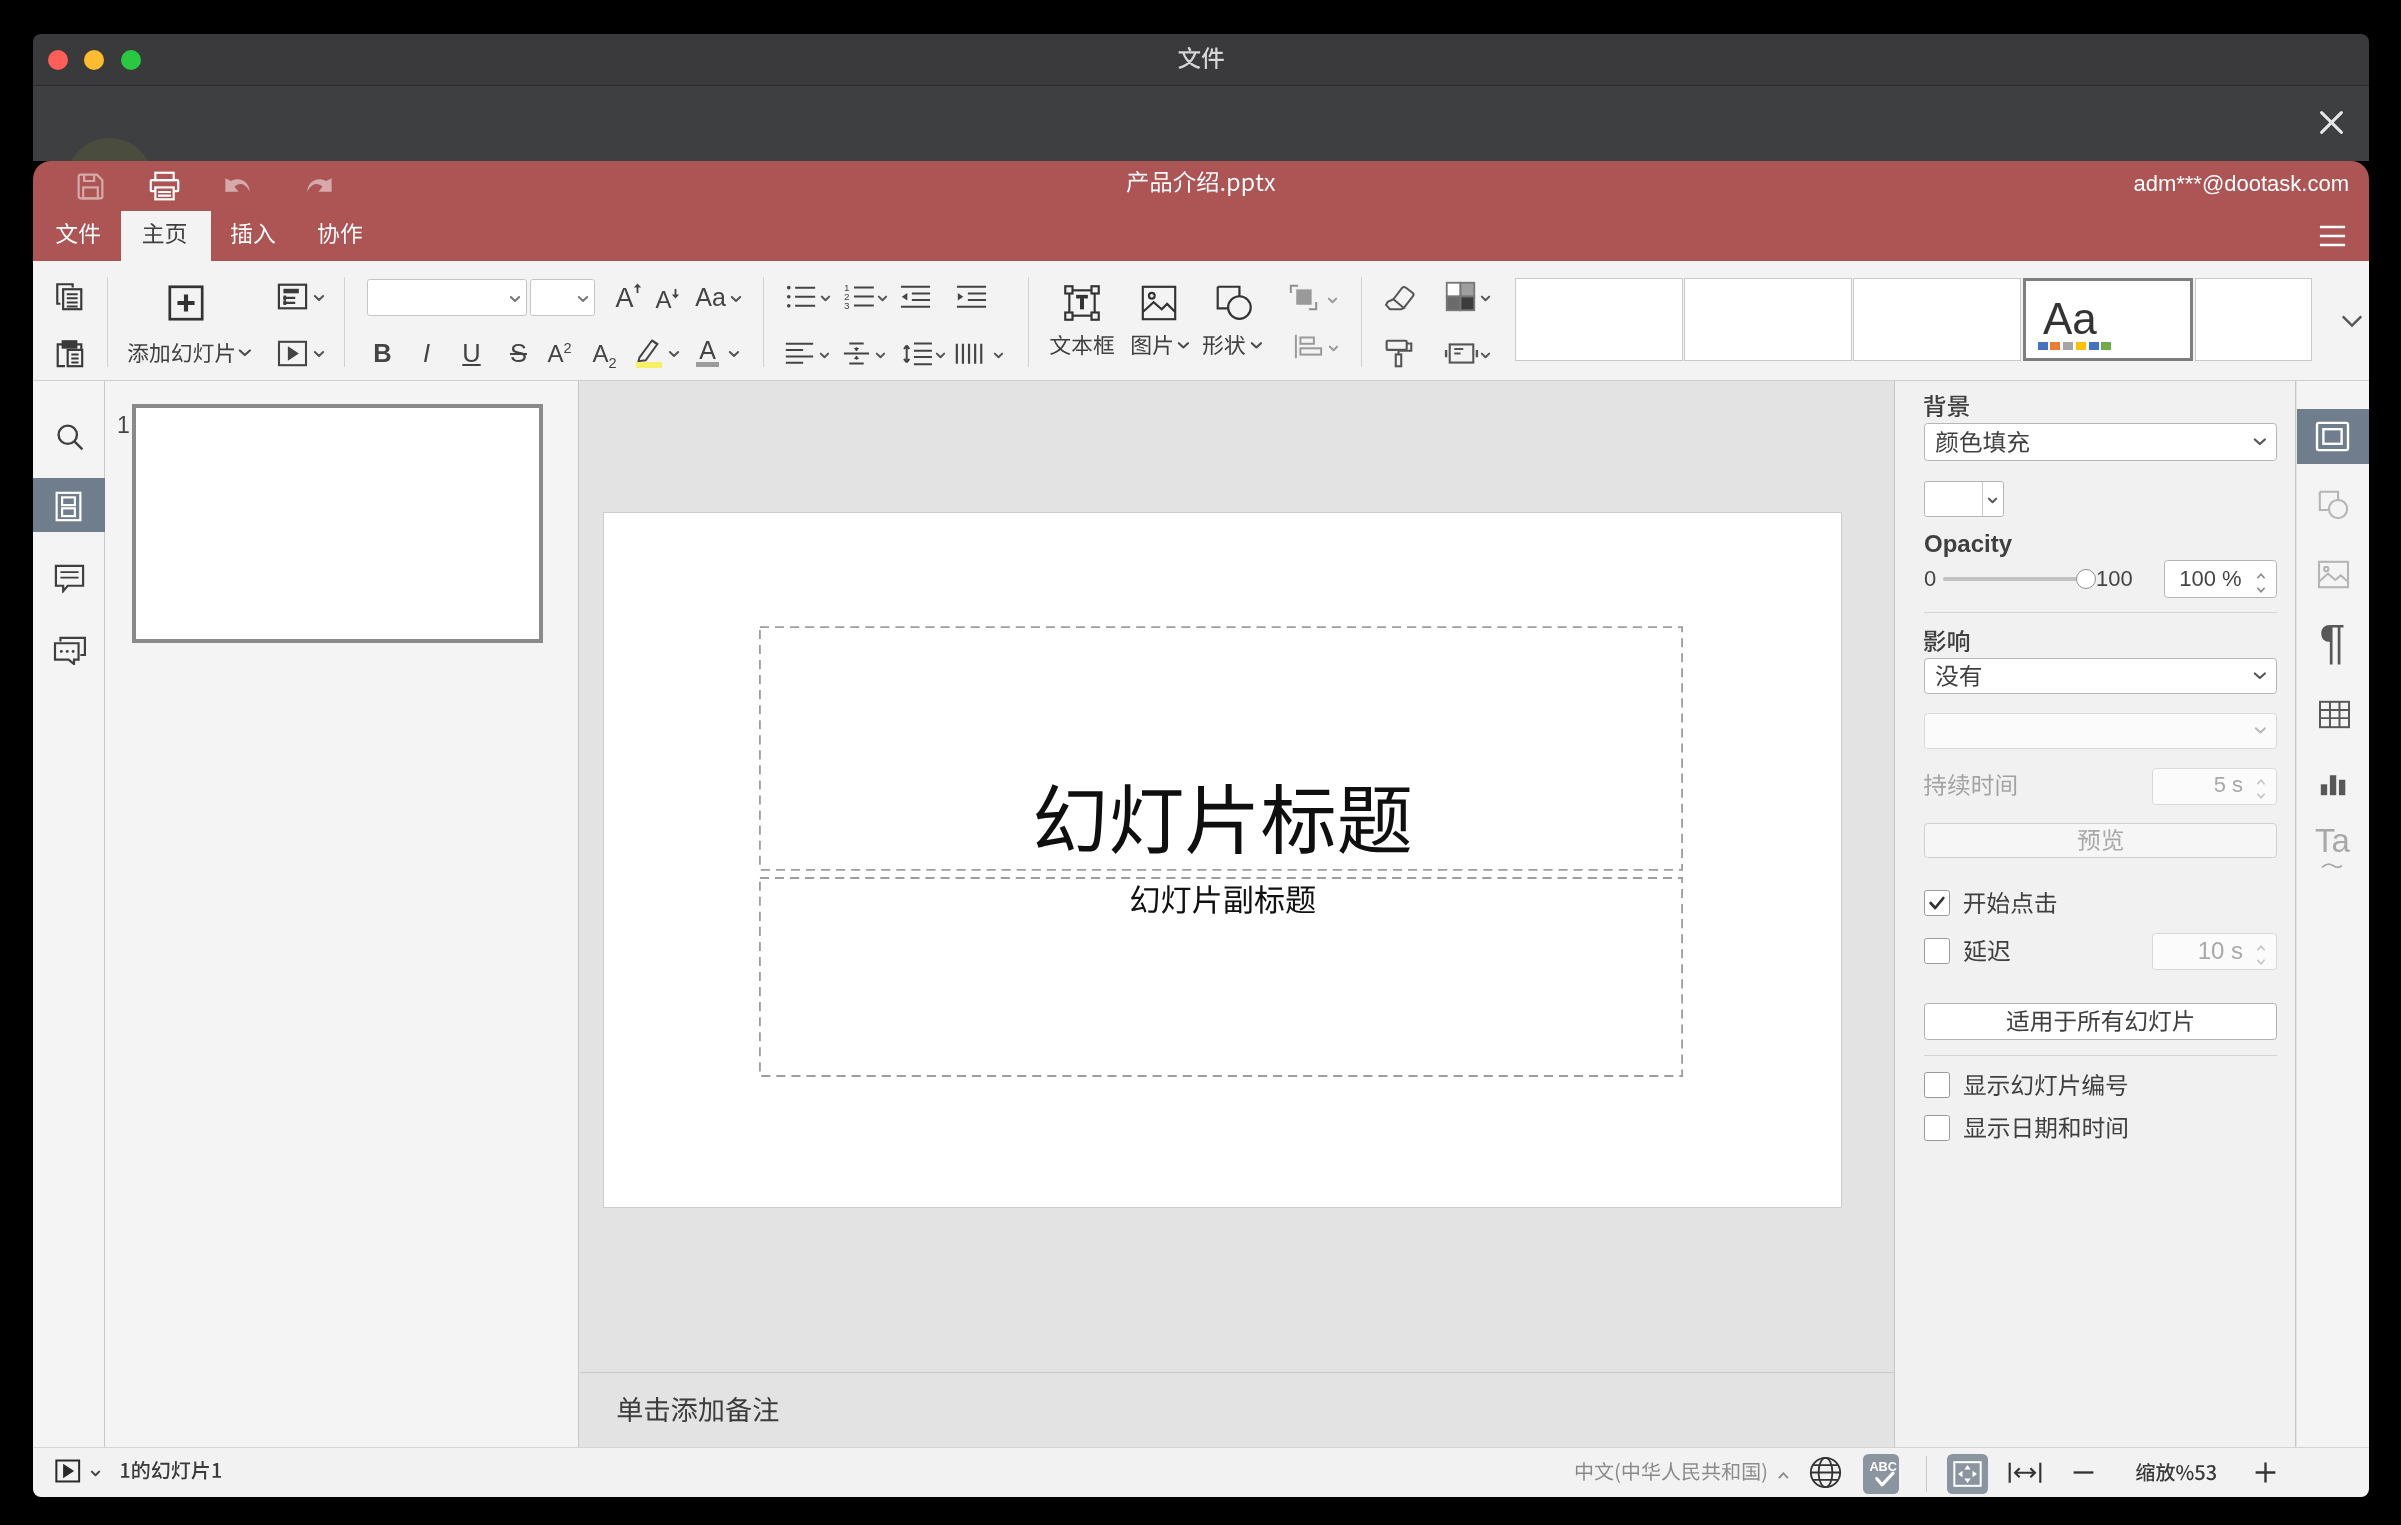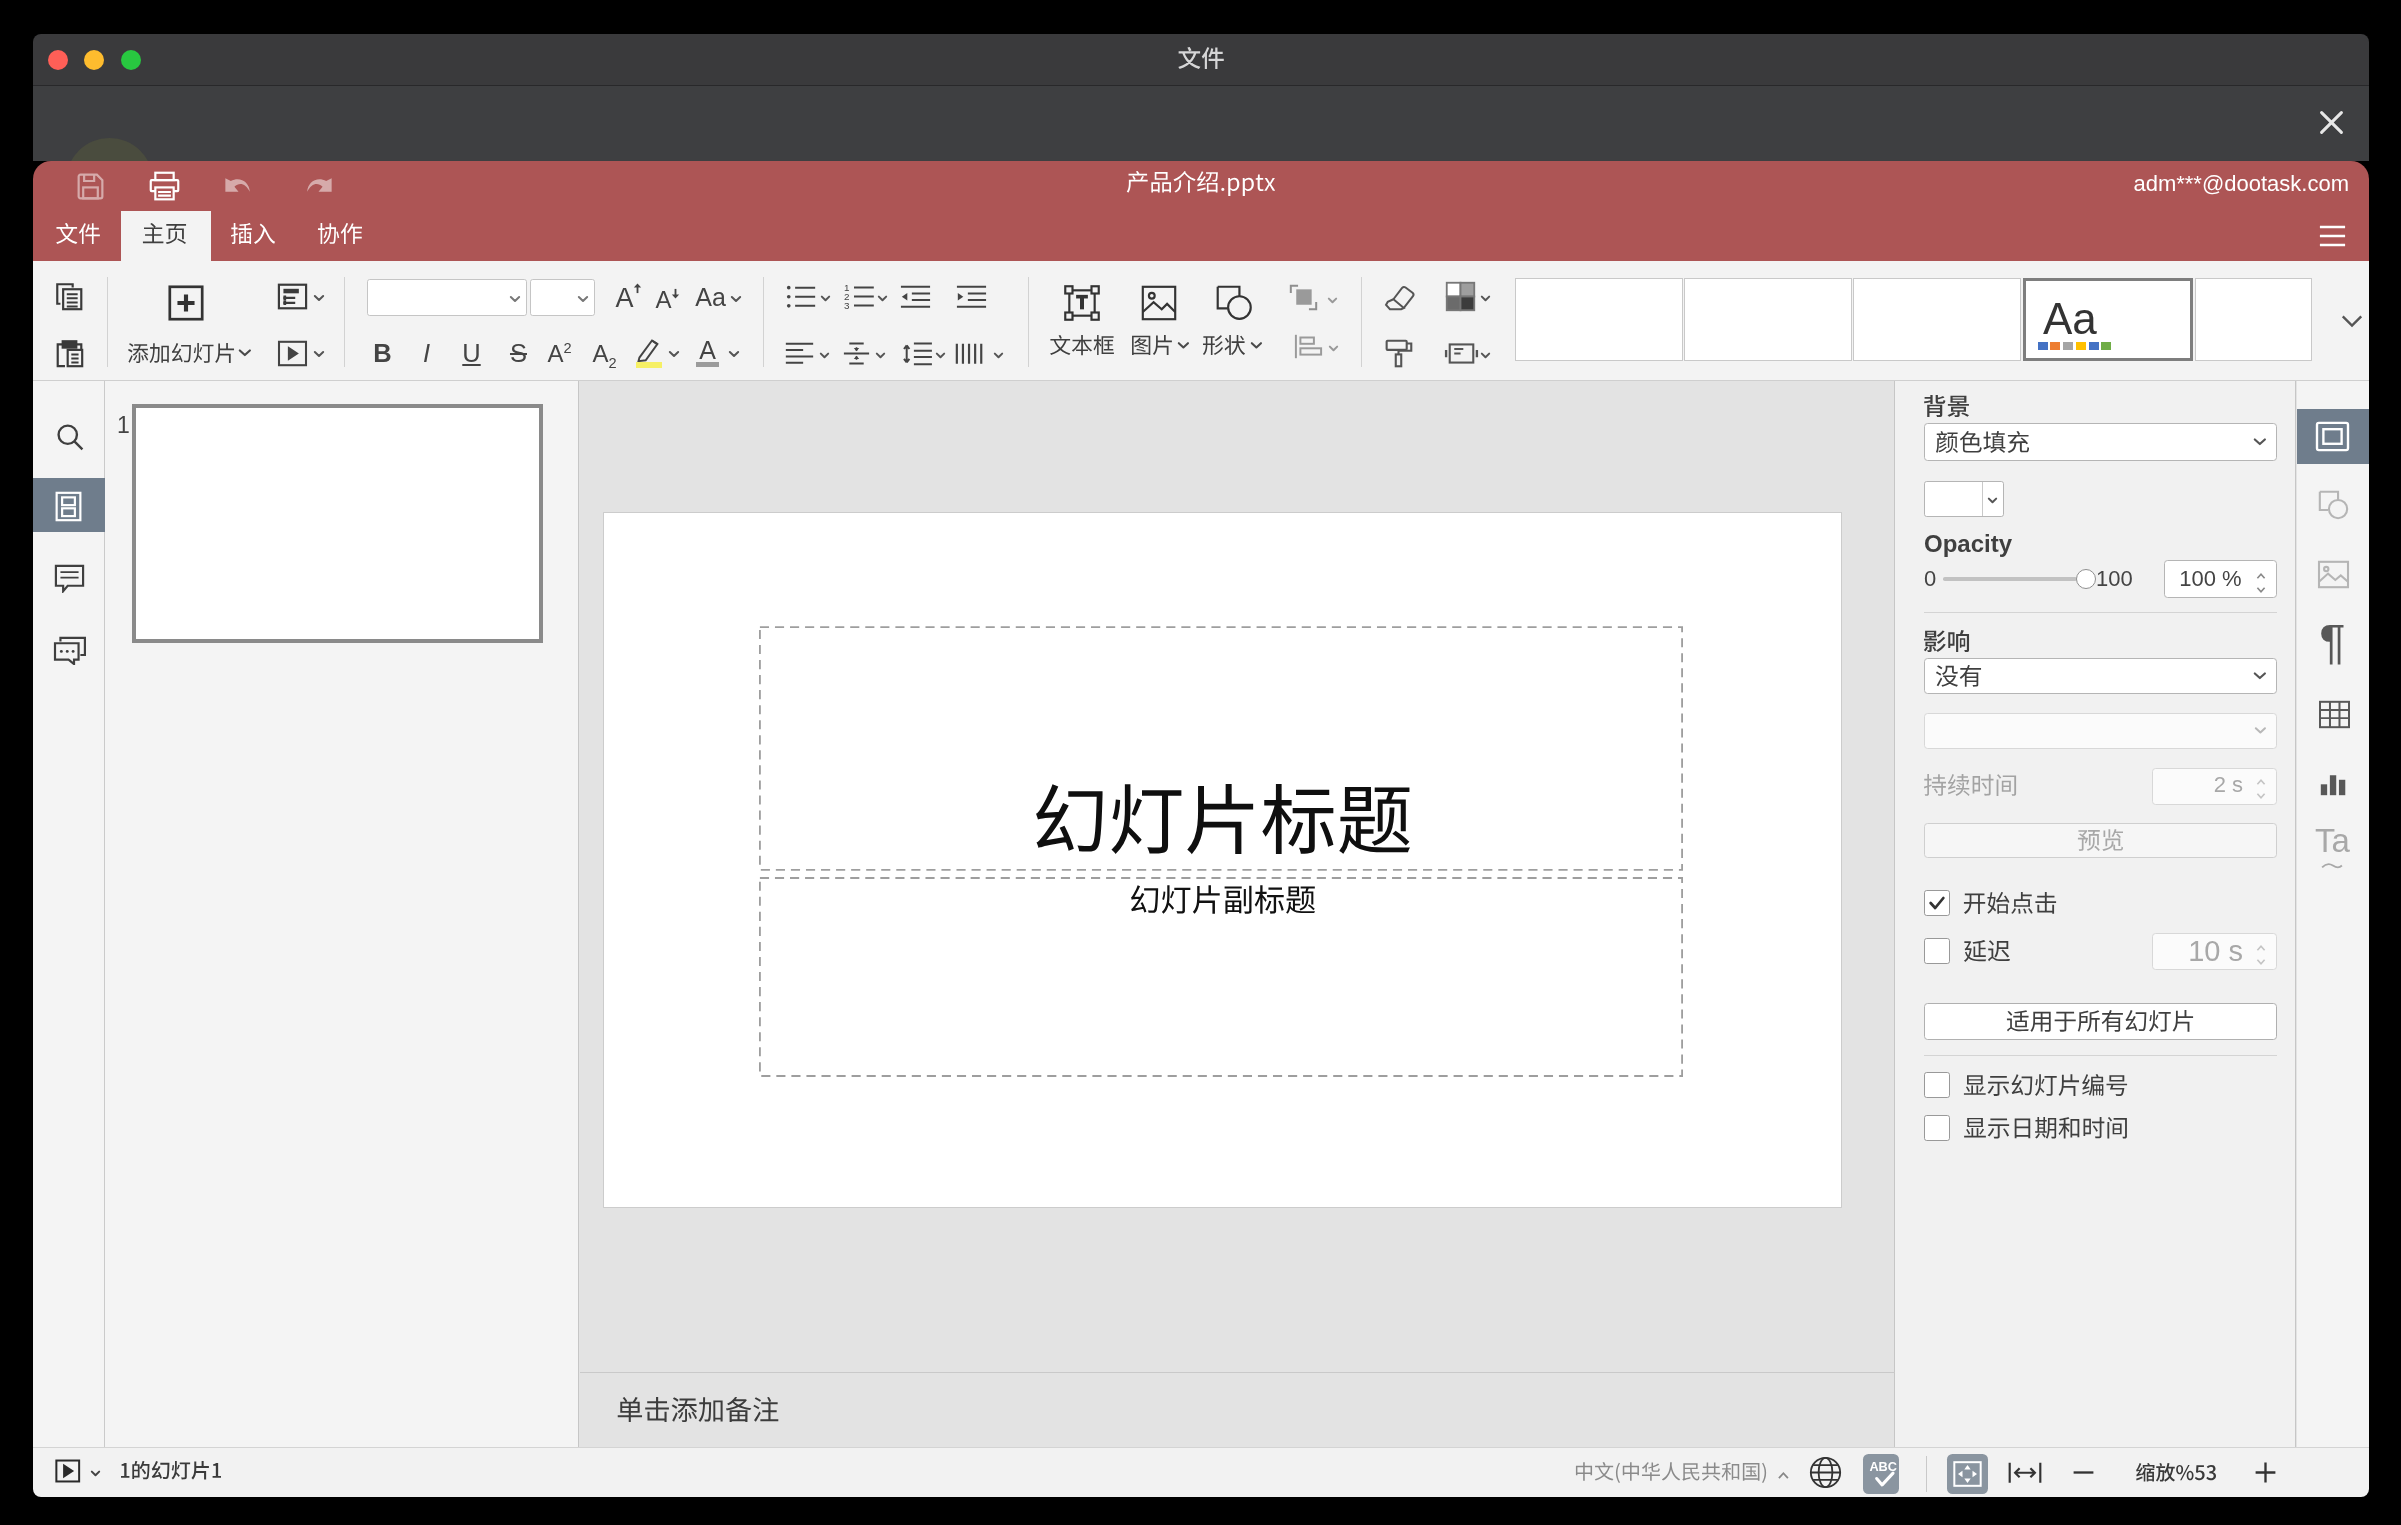--- a/index.html
+++ b/index.html
@@ -441,21 +441,21 @@
         <path d="M2 4.95 L7.5 9.9 L13 4.95" fill="none" stroke="#555" stroke-width="2.4" stroke-linecap="round" stroke-linejoin="round"></path>
       </svg></div>
     <div style="position:absolute;left:1891px;top:679px;width:353px;height:36px;background:#fbfbfb;border:1.4px solid #d8d8d8;border-radius:3.6px;box-sizing:border-box"></div>
     <div style="position:absolute;left:2221px;top:690px;width:12.8px;height:12.8px"><svg width="12.8" height="12.8" viewBox="0 0 14 14">
         <path d="M2 4.62 L7.0 9.24 L12 4.62" fill="none" stroke="#b8b8b8" stroke-width="2.2" stroke-linecap="round" stroke-linejoin="round"></path>
       </svg></div>
     <div style="position:absolute;left:1890px;top:739px;width:94px;height:24px"><svg width="94" height="24" viewBox="-0.27 -22.84 103.0 26.0">
         <path fill="#a3a3a3" d="M10.738 -18.46H23.712V-16.692H10.738ZM9.698 -8.684H24.804V-6.89H9.698ZM9.411999999999999 -13.389999999999999H24.959999999999997V-11.596H9.411999999999999ZM16.276 -21.709999999999997H18.148V-12.427999999999999H16.276ZM19.708 -11.985999999999999H21.58V-0.286Q21.58 0.598 21.358999999999998 1.053Q21.137999999999998 1.508 20.54 1.742Q19.994 1.976 19.006 2.0149999999999997Q18.018 2.054 16.588 2.054Q16.535999999999998 1.638 16.366999999999997 1.105Q16.198 0.572 15.989999999999998 0.156Q17.082 0.208 17.991999999999997 0.208Q18.901999999999997 0.208 19.214 0.182Q19.5 0.182 19.604 0.078Q19.708 -0.026 19.708 -0.286ZM11.648 -5.303999999999999 13.155999999999999 -6.162Q13.728 -5.486 14.3 -4.68Q14.872 -3.8739999999999997 15.366 -3.094Q15.86 -2.314 16.12 -1.69L14.508 -0.6759999999999999Q14.248 -1.3 13.793 -2.106Q13.338 -2.912 12.779 -3.7569999999999997Q12.219999999999999 -4.601999999999999 11.648 -5.303999999999999ZM0.728 -8.033999999999999Q2.2359999999999998 -8.45 4.42 -9.113Q6.604 -9.776 8.84 -10.478L9.1 -8.684Q7.045999999999999 -8.008 4.978999999999999 -7.331999999999999Q2.912 -6.656 1.222 -6.109999999999999ZM1.0919999999999999 -16.588H9.022V-14.767999999999999H1.0919999999999999ZM4.446 -21.814H6.266V-0.26Q6.266 0.52 6.071 0.962Q5.8759999999999994 1.404 5.382 1.638Q4.914 1.8719999999999999 4.1339999999999995 1.95Q3.3539999999999996 2.028 2.106 2.002Q2.08 1.638 1.911 1.105Q1.742 0.572 1.5599999999999998 0.182Q2.392 0.208 3.081 0.208Q3.77 0.208 4.004 0.208Q4.2379999999999995 0.208 4.342 0.104Q4.446 0.0 4.446 -0.286Z M37.388 -19.422H49.01V-17.758H37.388ZM42.093999999999994 -21.84H44.018V-14.638H42.093999999999994ZM38.324 -11.751999999999999 39.234 -12.713999999999999Q40.092 -12.272 41.028 -11.622Q41.964 -10.972 42.458 -10.426L41.522 -9.334Q41.001999999999995 -9.879999999999999 40.092 -10.556Q39.182 -11.232 38.324 -11.751999999999999ZM36.426 -9.386 37.362 -10.4Q38.245999999999995 -9.932 39.208 -9.243Q40.17 -8.554 40.716 -7.981999999999999L39.754 -6.864Q39.26 -7.436 38.298 -8.151Q37.336 -8.866 36.426 -9.386ZM36.426 -15.418H48.932V-13.728H36.426ZM48.516 -15.418H48.802L49.114 -15.495999999999999L50.361999999999995 -15.184Q49.946 -13.883999999999999 49.477999999999994 -12.532Q49.01 -11.18 48.542 -10.244L46.982 -10.66Q47.372 -11.517999999999999 47.801 -12.765999999999998Q48.230000000000004 -14.014 48.516 -15.132ZM35.879999999999995 -6.526H50.414V-4.81H35.879999999999995ZM42.848 -12.713999999999999H44.668V-9.568Q44.668 -8.138 44.408 -6.577999999999999Q44.147999999999996 -5.018 43.342 -3.471Q42.536 -1.924 40.911 -0.494Q39.286 0.9359999999999999 36.53 2.132Q36.426 1.898 36.231 1.638Q36.036 1.378 35.802 1.1179999999999999Q35.568 0.858 35.385999999999996 0.6759999999999999Q37.934 -0.38999999999999996 39.429 -1.664Q40.924 -2.9379999999999997 41.665 -4.316Q42.406 -5.694 42.626999999999995 -7.045999999999999Q42.848 -8.398 42.848 -9.62ZM43.914 -2.73 45.11 -3.796Q46.123999999999995 -3.1199999999999997 47.229 -2.288Q48.334 -1.456 49.309 -0.611Q50.284 0.23399999999999999 50.882 0.9099999999999999L49.608000000000004 2.132Q49.036 1.456 48.074 0.585Q47.111999999999995 -0.286 46.033 -1.157Q44.954 -2.028 43.914 -2.73ZM27.768 -4.732Q27.716 -4.914 27.612000000000002 -5.225999999999999Q27.508 -5.537999999999999 27.391 -5.8629999999999995Q27.274 -6.188 27.196 -6.396Q27.586 -6.5 28.040999999999997 -6.968Q28.496 -7.436 29.068 -8.164Q29.38 -8.528 29.965 -9.334Q30.55 -10.139999999999999 31.290999999999997 -11.270999999999999Q32.032 -12.402 32.786 -13.701999999999998Q33.54 -15.001999999999999 34.138 -16.328L35.672 -15.443999999999999Q34.268 -12.766 32.525999999999996 -10.205Q30.784 -7.643999999999999 29.016 -5.72V-5.668Q29.016 -5.668 28.834 -5.577Q28.652 -5.486 28.392000000000003 -5.343Q28.132 -5.2 27.950000000000003 -5.0440000000000005Q27.768 -4.888 27.768 -4.732ZM27.768 -4.732 27.612 -6.37 28.496 -7.045999999999999 35.1 -8.684Q35.1 -8.294 35.126000000000005 -7.813000000000001Q35.152 -7.332 35.204 -7.045999999999999Q32.916 -6.422 31.525 -6.032Q30.134 -5.6419999999999995 29.380000000000003 -5.4079999999999995Q28.626 -5.1739999999999995 28.288 -5.018Q27.95 -4.862 27.768 -4.732ZM27.586 -10.998Q27.534 -11.18 27.43 -11.504999999999999Q27.326 -11.83 27.209 -12.168Q27.092 -12.506 26.988 -12.74Q27.326 -12.818 27.689999999999998 -13.247Q28.054 -13.676 28.47 -14.351999999999999Q28.678 -14.69 29.107 -15.443999999999999Q29.536 -16.198 30.056 -17.225Q30.576 -18.252 31.096 -19.435Q31.616 -20.618 32.006 -21.788L33.696 -21.008Q33.046 -19.396 32.24 -17.771Q31.434 -16.146 30.524 -14.677Q29.614 -13.208 28.704 -12.011999999999999V-11.959999999999999Q28.704 -11.959999999999999 28.535 -11.869Q28.366 -11.777999999999999 28.145 -11.622Q27.924 -11.466 27.755 -11.297Q27.586 -11.128 27.586 -10.998ZM27.586 -10.998 27.534 -12.402 28.444 -13.0 32.942 -13.442Q32.89 -13.104 32.851 -12.636Q32.812 -12.168 32.812 -11.882Q31.278 -11.7 30.329 -11.556999999999999Q29.38 -11.414 28.834 -11.323Q28.288 -11.232 28.015 -11.154Q27.742 -11.075999999999999 27.586 -10.998ZM27.118 -1.508Q28.626 -2.002 30.744999999999997 -2.756Q32.864 -3.51 35.074 -4.29L35.385999999999996 -2.678Q33.332 -1.898 31.278 -1.1179999999999999Q29.224 -0.33799999999999997 27.56 0.312Z M55.068 -19.656H62.244V-2.756H55.068V-4.524H60.424V-17.887999999999998H55.068ZM55.146 -12.193999999999999H61.1V-10.452H55.146ZM54.106 -19.656H55.978V-0.65H54.106ZM63.44 -16.64H77.012V-14.69H63.44ZM71.864 -21.709999999999997H73.84V-0.858Q73.84 0.208 73.541 0.715Q73.24199999999999 1.222 72.53999999999999 1.456Q71.838 1.716 70.564 1.7679999999999998Q69.28999999999999 1.8199999999999998 67.34 1.8199999999999998Q67.262 1.404 67.054 0.819Q66.846 0.23399999999999999 66.612 -0.182Q67.652 -0.156 68.57499999999999 -0.13Q69.49799999999999 -0.104 70.17399999999999 -0.11699999999999999Q70.85 -0.13 71.136 -0.156Q71.526 -0.156 71.695 -0.312Q71.864 -0.46799999999999997 71.864 -0.858ZM64.324 -11.751999999999999 65.936 -12.61Q66.638 -11.622 67.418 -10.478Q68.19800000000001 -9.334 68.887 -8.268Q69.576 -7.202 70.018 -6.396L68.30199999999999 -5.4079999999999995Q67.886 -6.2139999999999995 67.223 -7.318999999999999Q66.56 -8.424 65.793 -9.594Q65.026 -10.764 64.324 -11.751999999999999Z M80.366 -15.989999999999998H82.368V2.08H80.366ZM80.756 -20.566 82.264 -21.502Q82.888 -20.956 83.512 -20.293Q84.136 -19.63 84.68199999999999 -18.979999999999997Q85.228 -18.33 85.514 -17.784L83.902 -16.744Q83.59 -17.264 83.083 -17.939999999999998Q82.576 -18.616 81.965 -19.305Q81.354 -19.994 80.756 -20.566ZM87.152 -20.384H100.828V-18.538H87.152ZM99.736 -20.384H101.738V-0.286Q101.738 0.52 101.543 0.949Q101.348 1.378 100.828 1.638Q100.30799999999999 1.8719999999999999 99.463 1.911Q98.618 1.95 97.422 1.95Q97.344 1.5859999999999999 97.175 1.053Q97.006 0.52 96.798 0.156Q97.63 0.182 98.332 0.182Q99.03399999999999 0.182 99.294 0.182Q99.554 0.156 99.64500000000001 0.052000000000000005Q99.736 -0.052 99.736 -0.286ZM87.854 -7.67V-4.16H94.094V-7.67ZM87.854 -12.766V-9.308H94.094V-12.766ZM86.086 -14.404H95.94V-2.548H86.086Z"></path>
       </svg></div>
     <div style="position:absolute;left:2119px;top:734px;width:125px;height:37px;background:#fbfbfb;border:1.4px solid #d8d8d8;border-radius:3.6px;box-sizing:border-box"></div>
-    <div style="position:absolute;right:126px;top:729px;height:44px;display:flex;align-items:center;font-family:'Liberation Sans',sans-serif;font-size:22px;font-weight:normal;color:#a8a8a8;white-space:nowrap">2 s</div>
+    <div style="position:absolute;right:126px;top:729px;height:44px;display:flex;align-items:center;font-family:'Liberation Sans',sans-serif;font-size:22px;font-weight:normal;color:#a8a8a8;white-space:nowrap">5 s</div>
     <div style="position:absolute;left:2222px;top:740px;width:12px;height:9px"><svg width="12" height="9" viewBox="0 0 13 10">
         <path d="M2.5 7 L6.5 2.5 L10.5 7" fill="none" stroke="#c4c4c4" stroke-width="1.8"></path>
       </svg></div>
     <div style="position:absolute;left:2222px;top:753px;width:12px;height:9px"><svg width="12" height="9" viewBox="0 0 13 10">
         <path d="M2.5 3 L6.5 7.5 L10.5 3" fill="none" stroke="#c4c4c4" stroke-width="1.8"></path>
       </svg></div>
     <div style="position:absolute;left:1891px;top:789px;width:353px;height:35px;background:#f6f6f6;border:1.4px solid #cfcfcf;border-radius:3.6px;box-sizing:border-box"></div>
     <div style="position:absolute;left:2044px;top:794px;width:47px;height:24px"><svg width="47" height="24" viewBox="-0.01 -22.87 51.4 26.0">
         <path fill="#a8a8a8" d="M1.534 -20.592H9.984V-18.849999999999998H1.534ZM0.988 -12.219999999999999H10.92V-10.478H0.988ZM5.278 -11.466H7.1499999999999995V-0.208Q7.1499999999999995 0.572 6.942 1.014Q6.734 1.456 6.188 1.69Q5.6419999999999995 1.924 4.744999999999999 1.976Q3.848 2.028 2.496 2.028Q2.444 1.638 2.262 1.105Q2.08 0.572 1.8719999999999999 0.156Q2.8859999999999997 0.182 3.705 0.182Q4.524 0.182 4.784 0.182Q5.069999999999999 0.156 5.1739999999999995 0.078Q5.278 0.0 5.278 -0.26ZM9.386 -20.592H9.802L10.166 -20.695999999999998L11.362 -19.864Q10.764 -18.875999999999998 9.957999999999998 -17.836Q9.152 -16.796 8.294 -15.873Q7.436 -14.95 6.63 -14.274Q6.4479999999999995 -14.533999999999999 6.109999999999999 -14.858999999999998Q5.771999999999999 -15.184 5.512 -15.392Q6.239999999999999 -16.016 6.968 -16.848Q7.696 -17.68 8.346 -18.576999999999998Q8.996 -19.474 9.386 -20.227999999999998ZM10.373999999999999 -12.219999999999999H10.634L10.92 -12.298L12.142 -11.959999999999999Q11.648 -10.478 11.062999999999999 -8.905Q10.478 -7.332 9.958 -6.266L8.475999999999999 -6.656Q8.788 -7.306 9.126000000000001 -8.203Q9.464 -9.1 9.789 -10.075Q10.113999999999999 -11.049999999999999 10.373999999999999 -11.934ZM2.288 -15.808 3.3539999999999996 -17.056Q4.342 -16.432 5.473 -15.665Q6.604 -14.898 7.657 -14.17Q8.709999999999999 -13.442 9.386 -12.895999999999999L8.267999999999999 -11.466Q7.617999999999999 -12.011999999999999 6.577999999999999 -12.779Q5.537999999999999 -13.546 4.407 -14.352Q3.276 -15.158 2.288 -15.808ZM12.064 -20.695999999999998H24.933999999999997V-18.928H12.064ZM17.784 -19.837999999999997 19.942 -19.552Q19.552 -18.433999999999997 19.162 -17.29Q18.772 -16.146 18.433999999999997 -15.314L16.744 -15.677999999999999Q17.029999999999998 -16.561999999999998 17.329 -17.732Q17.628 -18.901999999999997 17.784 -19.837999999999997ZM17.419999999999998 -12.87H19.266V-7.643999999999999Q19.266 -6.422 19.031999999999996 -5.109Q18.798 -3.796 18.043999999999997 -2.535Q17.29 -1.274 15.820999999999998 -0.11699999999999999Q14.351999999999999 1.04 11.856 1.95Q11.674 1.638 11.335999999999999 1.222Q10.998 0.8059999999999999 10.66 0.5459999999999999Q12.974 -0.23399999999999999 14.338999999999999 -1.222Q15.703999999999999 -2.21 16.354 -3.328Q17.003999999999998 -4.446 17.211999999999996 -5.564Q17.419999999999998 -6.6819999999999995 17.419999999999998 -7.67ZM18.849999999999998 -2.288 20.15 -3.484Q20.956 -2.86 21.878999999999998 -2.106Q22.802 -1.3519999999999999 23.621 -0.611Q24.439999999999998 0.13 24.959999999999997 0.6759999999999999L23.608 2.054Q23.113999999999997 1.456 22.308 0.702Q21.502 -0.052 20.592 -0.845Q19.682 -1.638 18.849999999999998 -2.288ZM13.0 -16.328H23.894V-4.004H21.996V-14.533999999999999H14.819999999999999V-3.952H13.0Z M41.028 -19.188H50.31V-17.445999999999998H41.028ZM41.236 -21.866 43.108000000000004 -21.476Q42.692 -19.89 42.120000000000005 -18.343Q41.548 -16.796 40.859 -15.456999999999999Q40.17 -14.117999999999999 39.39 -13.078Q39.208 -13.208 38.909 -13.402999999999999Q38.61 -13.597999999999999 38.298 -13.78Q37.986 -13.962 37.726 -14.065999999999999Q38.922 -15.521999999999998 39.819 -17.601999999999997Q40.716 -19.682 41.236 -21.866ZM42.744 -16.276 44.408 -16.977999999999998Q45.11 -16.38 45.799 -15.639Q46.488 -14.898 47.047 -14.183Q47.605999999999995 -13.468 47.944 -12.895999999999999L46.202 -12.064Q45.864000000000004 -12.661999999999999 45.305 -13.402999999999999Q44.745999999999995 -14.144 44.083 -14.898Q43.42 -15.652 42.744 -16.276ZM28.99 -20.384H30.887999999999998V-13.052H28.99ZM34.424 -21.58H36.322V-12.193999999999999H34.424ZM39.728 -4.758H41.678V-0.702Q41.678 -0.23399999999999999 41.938 -0.091Q42.198 0.052 43.108000000000004 0.052Q43.342 0.052 43.900999999999996 0.052Q44.46 0.052 45.149 0.052Q45.837999999999994 0.052 46.43599999999999 0.052Q47.034 0.052 47.32 0.052Q47.84 0.052 48.113 -0.13Q48.385999999999996 -0.312 48.489999999999995 -0.897Q48.593999999999994 -1.482 48.646 -2.6519999999999997Q48.958 -2.4179999999999997 49.464999999999996 -2.2359999999999998Q49.971999999999994 -2.054 50.361999999999995 -1.976Q50.257999999999996 -0.494 49.985 0.29899999999999993Q49.712 1.0919999999999999 49.127 1.404Q48.542 1.716 47.501999999999995 1.716Q47.346000000000004 1.716 46.878 1.716Q46.41 1.716 45.824999999999996 1.716Q45.239999999999995 1.716 44.629 1.716Q44.018 1.716 43.55 1.716Q43.082 1.716 42.926 1.716Q41.652 1.716 40.963 1.508Q40.274 1.3 40.001000000000005 0.78Q39.728 0.26 39.728 -0.6759999999999999ZM37.882 -8.475999999999999H39.91V-6.396Q39.91 -5.59 39.702 -4.693Q39.494 -3.796 38.87 -2.886Q38.245999999999995 -1.976 37.05 -1.092Q35.854 -0.208 33.878 0.611Q31.902 1.43 28.964 2.132Q28.834 1.898 28.625999999999998 1.6119999999999999Q28.418 1.3259999999999998 28.183999999999997 1.04Q27.95 0.754 27.716 0.572Q30.576 -0.026 32.435 -0.728Q34.294 -1.43 35.385999999999996 -2.171Q36.478 -2.912 37.010999999999996 -3.653Q37.544 -4.394 37.712999999999994 -5.109Q37.882 -5.824 37.882 -6.4479999999999995ZM31.096 -11.414H47.294V-3.302H45.266V-9.671999999999999H33.019999999999996V-3.146H31.096Z"></path>
       </svg></div>
@@ -464,21 +464,21 @@
         <path d="M4 11 L9 16.5 L18 5.5" fill="none" stroke="#333" stroke-width="3" stroke-linecap="round" stroke-linejoin="round"></path>
       </svg></div>
     <div style="position:absolute;left:1930px;top:857px;width:94px;height:24px"><svg width="94" height="24" viewBox="0.35 -22.87 103.0 26.1">
         <path fill="#3f3f3f" d="M2.314 -20.15H23.868V-18.278H2.314ZM1.3519999999999999 -10.868H24.674V-8.996H1.3519999999999999ZM16.874 -19.162H18.875999999999998V2.106H16.874ZM7.617999999999999 -19.188H9.594V-11.985999999999999Q9.594 -10.088 9.386 -8.164Q9.177999999999999 -6.239999999999999 8.514999999999999 -4.407Q7.851999999999999 -2.574 6.526 -0.897Q5.2 0.7799999999999999 2.964 2.1839999999999997Q2.782 1.924 2.5220000000000002 1.664Q2.262 1.404 1.963 1.144Q1.664 0.884 1.404 0.728Q3.51 -0.572 4.757999999999999 -2.0799999999999996Q6.005999999999999 -3.5879999999999996 6.616999999999999 -5.226Q7.228 -6.864 7.423 -8.58Q7.617999999999999 -10.296 7.617999999999999 -11.985999999999999Z M39.208 -0.8059999999999999H48.593999999999994V0.9359999999999999H39.208ZM38.012 -8.501999999999999H49.53V2.028H47.658V-6.734H39.806V2.08H38.012ZM45.239999999999995 -17.316 46.8 -18.07Q47.684 -16.926 48.542 -15.625999999999998Q49.4 -14.325999999999999 50.102000000000004 -13.052Q50.804 -11.777999999999999 51.194 -10.764L49.53 -9.905999999999999Q49.166 -10.92 48.477 -12.219999999999999Q47.788 -13.52 46.943 -14.859Q46.098 -16.198 45.239999999999995 -17.316ZM37.153999999999996 -10.581999999999999Q37.128 -10.79 37.010999999999996 -11.140999999999998Q36.894 -11.491999999999999 36.751 -11.855999999999998Q36.608 -12.219999999999999 36.504 -12.479999999999999Q36.868 -12.558 37.284000000000006 -13.0Q37.7 -13.442 38.168 -14.144Q38.428 -14.482 38.922 -15.261999999999999Q39.416 -16.041999999999998 40.013999999999996 -17.107999999999997Q40.612 -18.174 41.223 -19.396Q41.834 -20.618 42.302 -21.866L44.33 -21.294Q43.524 -19.5 42.562 -17.771Q41.6 -16.041999999999998 40.586 -14.494999999999997Q39.572 -12.947999999999999 38.558 -11.7V-11.648Q38.558 -11.648 38.349999999999994 -11.544Q38.141999999999996 -11.44 37.869 -11.283999999999999Q37.596000000000004 -11.128 37.375 -10.946Q37.153999999999996 -10.764 37.153999999999996 -10.581999999999999ZM37.153999999999996 -10.581999999999999 37.128 -12.168 38.324 -12.844 49.348 -13.546Q49.4 -13.129999999999999 49.516999999999996 -12.636Q49.634 -12.142 49.738 -11.83Q46.566 -11.57 44.421 -11.414Q42.275999999999996 -11.258 40.937 -11.140999999999998Q39.598 -11.024 38.857 -10.933Q38.116 -10.841999999999999 37.751999999999995 -10.751Q37.388 -10.66 37.153999999999996 -10.581999999999999ZM27.69 -7.592Q28.106 -8.892 28.548000000000002 -10.634Q28.99 -12.376 29.393 -14.3Q29.796 -16.224 30.121 -18.134999999999998Q30.445999999999998 -20.046 30.628 -21.736L32.448 -21.605999999999998Q32.24 -19.864 31.876 -17.901Q31.512 -15.937999999999999 31.109 -13.962Q30.706 -11.985999999999999 30.250999999999998 -10.204999999999998Q29.796 -8.424 29.354 -6.994ZM27.118 -16.509999999999998H34.84V-14.69H27.118ZM34.32 -16.509999999999998H34.658L34.97 -16.561999999999998L36.114 -16.38Q35.775999999999996 -11.336 34.801 -7.748Q33.826 -4.16 32.188 -1.7810000000000001Q30.55 0.598 28.236 2.028Q28.028 1.69 27.689999999999998 1.222Q27.352 0.754 27.04 0.494Q29.146 -0.65 30.667 -2.86Q32.188 -5.069999999999999 33.111000000000004 -8.372Q34.034 -11.674 34.32 -16.12ZM27.69 -7.592 28.756 -8.969999999999999Q29.874 -8.241999999999999 31.018 -7.3839999999999995Q32.162 -6.526 33.227999999999994 -5.603Q34.294 -4.68 35.191 -3.796Q36.088 -2.912 36.66 -2.132L35.464 -0.5459999999999999Q34.891999999999996 -1.3259999999999998 34.021 -2.2489999999999997Q33.15 -3.1719999999999997 32.097 -4.1209999999999996Q31.044 -5.069999999999999 29.913 -5.954Q28.782 -6.838 27.69 -7.592Z M63.83 -21.84H65.78V-12.974H63.83ZM58.162 -12.09V-7.436H71.75999999999999V-12.09ZM56.316 -13.936H73.71V-5.616H56.316ZM64.74 -19.084H75.66V-17.238H64.74ZM60.84 -3.328 62.686 -3.484Q62.894 -2.678 63.037 -1.7289999999999999Q63.18 -0.7799999999999999 63.271 0.09100000000000003Q63.362 0.962 63.362 1.5859999999999999L61.385999999999996 1.8459999999999999Q61.385999999999996 1.196 61.321 0.312Q61.256 -0.572 61.126000000000005 -1.534Q60.996 -2.496 60.84 -3.328ZM66.222 -3.302 67.99 -3.6919999999999997Q68.406 -2.912 68.783 -1.9889999999999999Q69.16 -1.066 69.485 -0.20800000000000002Q69.81 0.65 69.94 1.3L68.042 1.7939999999999998Q67.912 1.144 67.626 0.25999999999999995Q67.34 -0.624 66.976 -1.56Q66.612 -2.496 66.222 -3.302ZM71.526 -3.51 73.268 -4.186Q73.944 -3.3539999999999996 74.607 -2.4179999999999997Q75.27 -1.482 75.842 -0.5589999999999999Q76.414 0.364 76.726 1.0919999999999999L74.88 1.8719999999999999Q74.594 1.144 74.048 0.20799999999999996Q73.502 -0.728 72.839 -1.7029999999999998Q72.176 -2.678 71.526 -3.51ZM56.602 -4.03 58.448 -3.536Q57.824 -2.028 56.875 -0.494Q55.926 1.04 54.86 2.054L53.092 1.196Q54.132 0.312 55.068 -1.131Q56.004 -2.574 56.602 -4.03Z M81.614 -17.81H100.568V-15.86H81.614ZM79.69 -11.777999999999999H102.362V-9.828H79.69ZM90.064 -21.814H92.092V-0.026H90.064ZM98.15 -7.826H100.152V2.08H98.15ZM81.848 -7.826H83.902V-1.3H99.45V0.598H81.848Z"></path>
       </svg></div>
     <div style="position:absolute;left:1891px;top:904px;width:25.5px;height:25.5px;background:#fff;border:1.4px solid #999;border-radius:2.7px;box-sizing:border-box"></div>
     <div style="position:absolute;left:1930px;top:905px;width:48px;height:24px"><svg width="48" height="24" viewBox="-0.17 -22.71 52.3 26.0">
         <path fill="#3f3f3f" d="M17.81 -13.312H24.465999999999998V-11.543999999999999H17.81ZM16.9 -19.188H18.823999999999998V-4.004H16.9ZM22.776 -21.709999999999997 24.258 -20.176Q22.516 -19.578 20.253999999999998 -19.097Q17.992 -18.616 15.548 -18.265Q13.104 -17.913999999999998 10.815999999999999 -17.654Q10.79 -17.992 10.620999999999999 -18.473Q10.452 -18.954 10.27 -19.266Q11.934 -19.448 13.689 -19.708Q15.443999999999999 -19.968 17.121 -20.28Q18.798 -20.592 20.267 -20.956Q21.736 -21.32 22.776 -21.709999999999997ZM1.3 -20.201999999999998H7.254V-18.433999999999997H1.3ZM3.094 -12.687999999999999H8.033999999999999V-10.92H2.86ZM7.462 -12.687999999999999H7.851999999999999L8.19 -12.74L9.36 -12.427999999999999Q8.709999999999999 -6.707999999999999 6.876999999999999 -3.1329999999999996Q5.044 0.442 2.288 2.262Q2.158 2.028 1.8849999999999998 1.768Q1.6119999999999999 1.508 1.339 1.2610000000000001Q1.066 1.014 0.832 0.884Q3.51 -0.7799999999999999 5.212999999999999 -4.004Q6.9159999999999995 -7.228 7.462 -12.298ZM3.562 -8.969999999999999Q4.367999999999999 -6.239999999999999 5.706999999999999 -4.563Q7.045999999999999 -2.8859999999999997 8.814 -1.9889999999999999Q10.581999999999999 -1.0919999999999999 12.765999999999998 -0.7669999999999999Q14.95 -0.442 17.445999999999998 -0.442Q17.758 -0.442 18.512 -0.442Q19.266 -0.442 20.227999999999998 -0.442Q21.189999999999998 -0.442 22.165 -0.442Q23.14 -0.442 23.945999999999998 -0.45499999999999996Q24.752 -0.46799999999999997 25.168 -0.494Q25.012 -0.286 24.843 0.065Q24.674 0.416 24.557 0.7799999999999999Q24.439999999999998 1.144 24.362 1.404H23.061999999999998H17.394Q14.559999999999999 1.404 12.168 1.027Q9.776 0.65 7.839 -0.38999999999999996Q5.902 -1.43 4.433 -3.3669999999999995Q2.964 -5.303999999999999 2.002 -8.372ZM11.309999999999999 -14.559999999999999H13.129999999999999V-4.966H24.674V-3.1719999999999997H11.309999999999999ZM2.4179999999999997 -10.27Q2.366 -10.478 2.223 -10.764Q2.08 -11.049999999999999 1.924 -11.349Q1.768 -11.648 1.638 -11.83Q1.976 -11.908 2.431 -12.35Q2.8859999999999997 -12.792 3.302 -13.389999999999999Q3.5879999999999996 -13.78 4.212 -14.806999999999999Q4.835999999999999 -15.834 5.564 -17.225Q6.292 -18.616 6.838 -20.02V-20.15L7.566 -20.462L8.788 -19.682Q7.643999999999999 -17.264 6.343999999999999 -15.067Q5.044 -12.87 3.796 -11.283999999999999V-11.258Q3.796 -11.258 3.588 -11.154Q3.38 -11.049999999999999 3.107 -10.907Q2.834 -10.764 2.626 -10.594999999999999Q2.4179999999999997 -10.426 2.4179999999999997 -10.27Z M28.08 -20.41 29.562 -21.398Q30.316 -20.747999999999998 31.083 -19.955Q31.85 -19.162 32.525999999999996 -18.369Q33.202 -17.576 33.592 -16.951999999999998L32.006 -15.834Q31.642 -16.483999999999998 30.991999999999997 -17.277Q30.342 -18.07 29.575 -18.902Q28.808 -19.733999999999998 28.08 -20.41ZM32.812 -12.453999999999999V-2.6H30.862000000000002V-10.607999999999999H27.274V-12.453999999999999ZM31.823999999999998 -3.51Q32.266 -3.51 32.656 -3.276Q33.046 -3.042 33.54 -2.665Q34.034 -2.288 34.736 -1.8199999999999998Q36.01 -1.04 37.7 -0.819Q39.39 -0.598 41.6 -0.598Q42.744 -0.598 44.004999999999995 -0.624Q45.266 -0.65 46.54 -0.715Q47.814 -0.7799999999999999 48.971000000000004 -0.871Q50.128 -0.962 51.09 -1.0919999999999999Q50.986 -0.832 50.843 -0.442Q50.7 -0.052 50.622 0.32499999999999996Q50.544 0.702 50.518 0.988Q49.816 1.04 48.698 1.092Q47.58 1.144 46.28 1.1829999999999998Q44.980000000000004 1.222 43.719 1.248Q42.458 1.274 41.522 1.274Q39.104 1.274 37.375 0.975Q35.646 0.6759999999999999 34.294 -0.156Q33.488 -0.6759999999999999 32.851 -1.196Q32.214 -1.716 31.772 -1.716Q31.356 -1.716 30.797 -1.261Q30.238 -0.8059999999999999 29.613999999999997 -0.05199999999999999Q28.99 0.702 28.314 1.5859999999999999L26.988 -0.23399999999999999Q28.314 -1.664 29.575 -2.5869999999999997Q30.836 -3.51 31.823999999999998 -3.51ZM36.738 -20.488H38.766V-14.559999999999999Q38.766 -13.208 38.649 -11.648Q38.532 -10.088 38.22 -8.488999999999999Q37.908 -6.89 37.297 -5.369Q36.686 -3.848 35.672 -2.6Q35.516 -2.782 35.20399999999999 -3.016Q34.891999999999996 -3.25 34.554 -3.471Q34.216 -3.6919999999999997 33.982 -3.796Q34.918 -4.966 35.464 -6.3309999999999995Q36.01 -7.696 36.283 -9.126Q36.556 -10.556 36.647 -11.959999999999999Q36.738 -13.363999999999999 36.738 -14.585999999999999ZM37.466 -20.488H49.14V-12.011999999999999H37.466V-13.883999999999999H47.164V-18.59H37.466ZM41.73 -10.166 43.263999999999996 -11.258Q44.147999999999996 -10.4 45.096999999999994 -9.425Q46.046 -8.45 46.968999999999994 -7.449Q47.891999999999996 -6.4479999999999995 48.684999999999995 -5.5249999999999995Q49.477999999999994 -4.601999999999999 49.998 -3.848L48.334 -2.574Q47.658 -3.562 46.553 -4.888Q45.448 -6.2139999999999995 44.174 -7.605Q42.9 -8.996 41.73 -10.166Z"></path>
       </svg></div>
     <div style="position:absolute;left:2119px;top:899px;width:125px;height:37px;background:#fbfbfb;border:1.4px solid #d8d8d8;border-radius:3.6px;box-sizing:border-box"></div>
-    <div style="position:absolute;right:126px;top:895px;height:44px;display:flex;align-items:center;font-family:'Liberation Sans',sans-serif;font-size:29px;font-weight:normal;color:#a8a8a8;white-space:nowrap">10 s</div>
+    <div style="position:absolute;right:126px;top:895px;height:44px;display:flex;align-items:center;font-family:'Liberation Sans',sans-serif;font-size:24px;font-weight:normal;color:#a8a8a8;white-space:nowrap">10 s</div>
     <div style="position:absolute;left:2222px;top:906px;width:12px;height:9px"><svg width="12" height="9" viewBox="0 0 13 10">
         <path d="M2.5 7 L6.5 2.5 L10.5 7" fill="none" stroke="#c4c4c4" stroke-width="1.8"></path>
       </svg></div>
     <div style="position:absolute;left:2222px;top:919px;width:12px;height:9px"><svg width="12" height="9" viewBox="0 0 13 10">
         <path d="M2.5 3 L6.5 7.5 L10.5 3" fill="none" stroke="#c4c4c4" stroke-width="1.8"></path>
       </svg></div>
     <div style="position:absolute;left:1891px;top:969px;width:353px;height:37px;background:#fff;border:1.4px solid #b0b0b0;border-radius:3.6px;box-sizing:border-box"></div>
     <div style="position:absolute;left:1973px;top:975px;width:188px;height:24px"><svg width="188" height="24" viewBox="-0.01 -22.84 206.5 26.1">
         <path fill="#3f3f3f" d="M6.4479999999999995 -12.558V-2.262H4.576V-10.738H1.014V-12.558ZM1.6119999999999999 -19.837999999999997 3.042 -20.904Q3.77 -20.305999999999997 4.524 -19.552Q5.278 -18.798 5.927999999999999 -18.07Q6.577999999999999 -17.342 6.968 -16.744L5.434 -15.548Q5.044 -16.146 4.42 -16.9Q3.796 -17.654 3.0679999999999996 -18.433999999999997Q2.34 -19.214 1.6119999999999999 -19.837999999999997ZM5.824 -2.9899999999999998Q6.473999999999999 -2.9899999999999998 7.071999999999999 -2.548Q7.67 -2.106 8.762 -1.508Q10.036 -0.8059999999999999 11.713 -0.598Q13.389999999999999 -0.38999999999999996 15.521999999999998 -0.38999999999999996Q17.029999999999998 -0.38999999999999996 18.746 -0.45499999999999996Q20.462 -0.52 22.1 -0.624Q23.738 -0.728 24.985999999999997 -0.858Q24.881999999999998 -0.598 24.765 -0.247Q24.648 0.104 24.557 0.45499999999999996Q24.465999999999998 0.8059999999999999 24.439999999999998 1.0919999999999999Q23.738 1.144 22.607 1.1829999999999998Q21.476 1.222 20.189 1.2610000000000001Q18.901999999999997 1.3 17.653999999999996 1.326Q16.406 1.3519999999999999 15.469999999999999 1.3519999999999999Q13.155999999999999 1.3519999999999999 11.427 1.0919999999999999Q9.698 0.832 8.32 0.052Q7.4879999999999995 -0.38999999999999996 6.877 -0.8579999999999999Q6.266 -1.3259999999999998 5.798 -1.3259999999999998Q5.356 -1.3259999999999998 4.771 -0.9229999999999999Q4.186 -0.52 3.549 0.15599999999999997Q2.912 0.832 2.21 1.664L0.988 0.026Q2.288 -1.248 3.5489999999999995 -2.1189999999999998Q4.81 -2.9899999999999998 5.824 -2.9899999999999998ZM22.256 -21.657999999999998 23.218 -20.02Q21.918 -19.63 20.267 -19.331Q18.616 -19.032 16.796 -18.798000000000002Q14.975999999999999 -18.564 13.129999999999999 -18.408Q11.283999999999999 -18.252 9.594 -18.174Q9.542 -18.512 9.399000000000001 -18.954Q9.256 -19.396 9.1 -19.733999999999998Q10.79 -19.864 12.61 -20.033Q14.43 -20.201999999999998 16.198 -20.448999999999998Q17.965999999999998 -20.695999999999998 19.525999999999996 -20.994999999999997Q21.086 -21.294 22.256 -21.657999999999998ZM15.521999999999998 -19.5H17.471999999999998V-9.36H15.521999999999998ZM7.9559999999999995 -15.469999999999999H24.778V-13.728H7.9559999999999995ZM11.934 -8.814V-4.55H21.008V-8.814ZM10.062 -10.426H22.958V-2.9379999999999997H10.062Z M31.096 -20.02H47.918V-18.148H31.096ZM31.096 -13.962H47.866V-12.116H31.096ZM30.939999999999998 -7.747999999999999H47.918V-5.902H30.939999999999998ZM29.978 -20.02H31.902V-10.581999999999999Q31.902 -9.1 31.772 -7.41Q31.642 -5.72 31.290999999999997 -3.9909999999999997Q30.939999999999998 -2.262 30.224999999999998 -0.676Q29.509999999999998 0.9099999999999999 28.34 2.21Q28.21 2.002 27.924 1.755Q27.637999999999998 1.508 27.351999999999997 1.274Q27.066 1.04 26.832 0.9359999999999999Q27.924 -0.286 28.548000000000002 -1.716Q29.172 -3.146 29.484 -4.667Q29.796 -6.188 29.887 -7.696Q29.978 -9.203999999999999 29.978 -10.581999999999999ZM47.138 -20.02H49.062V-0.572Q49.062 0.364 48.789 0.8579999999999999Q48.516 1.3519999999999999 47.866 1.6119999999999999Q47.215999999999994 1.8459999999999999 46.04599999999999 1.898Q44.876 1.95 43.03 1.924Q42.952 1.5599999999999998 42.757 1.001Q42.562 0.442 42.354 0.052Q43.263999999999996 0.078 44.108999999999995 0.091Q44.954 0.104 45.578 0.091Q46.202 0.078 46.436 0.078Q46.826 0.052 46.982 -0.078Q47.138 -0.208 47.138 -0.572ZM38.141999999999996 -19.317999999999998H40.117999999999995V1.8459999999999999H38.141999999999996Z M53.43 -11.466H76.596V-9.516H53.43ZM64.22 -19.343999999999998H66.274V-0.7799999999999999Q66.274 0.286 65.949 0.8059999999999999Q65.624 1.3259999999999998 64.896 1.5859999999999999Q64.168 1.8459999999999999 62.855000000000004 1.898Q61.542 1.95 59.54 1.95Q59.488 1.664 59.358000000000004 1.2999999999999998Q59.228 0.9359999999999999 59.059 0.5589999999999999Q58.89 0.182 58.734 -0.104Q59.8 -0.052 60.762 -0.052Q61.724000000000004 -0.052 62.439 -0.065Q63.153999999999996 -0.078 63.44 -0.078Q63.882 -0.078 64.051 -0.221Q64.22 -0.364 64.22 -0.7799999999999999ZM55.224 -19.994H74.776V-18.044H55.224Z M92.742 -13.026H102.908V-11.154H92.742ZM97.916 -11.777999999999999H99.866V2.002H97.916ZM80.548 -19.266H82.472V-10.166Q82.472 -8.788 82.394 -7.176Q82.316 -5.564 82.108 -3.9130000000000003Q81.9 -2.262 81.471 -0.7150000000000001Q81.042 0.832 80.34 2.132Q80.184 1.924 79.88499999999999 1.69Q79.586 1.456 79.274 1.222Q78.962 0.988 78.754 0.884Q79.586 -0.702 79.976 -2.626Q80.366 -4.55 80.457 -6.513Q80.548 -8.475999999999999 80.548 -10.166ZM101.088 -21.528 102.414 -19.864Q101.14 -19.343999999999998 99.44999999999999 -18.902Q97.75999999999999 -18.46 95.966 -18.134999999999998Q94.172 -17.81 92.482 -17.576Q92.43 -17.913999999999998 92.248 -18.407999999999998Q92.066 -18.901999999999997 91.884 -19.214Q93.52199999999999 -19.474 95.238 -19.811999999999998Q96.95400000000001 -20.15 98.501 -20.592Q100.048 -21.034 101.088 -21.528ZM81.64 -15.314H89.518V-7.617999999999999H81.64V-9.386H87.62V-13.546H81.64ZM89.466 -21.294 90.714 -19.656Q89.492 -19.136 87.867 -18.746Q86.242 -18.355999999999998 84.487 -18.095999999999997Q82.732 -17.836 81.12 -17.654Q81.068 -18.018 80.899 -18.473Q80.73 -18.928 80.548 -19.266Q82.108 -19.474 83.785 -19.759999999999998Q85.462 -20.046 86.957 -20.448999999999998Q88.452 -20.852 89.466 -21.294ZM91.884 -19.214H93.886V-10.556Q93.886 -9.074 93.743 -7.397Q93.6 -5.72 93.21 -4.0169999999999995Q92.82 -2.314 92.053 -0.728Q91.286 0.858 90.012 2.132Q89.882 1.95 89.596 1.69Q89.31 1.43 89.011 1.1829999999999998Q88.712 0.9359999999999999 88.504 0.832Q89.648 -0.364 90.33699999999999 -1.781Q91.026 -3.198 91.351 -4.7059999999999995Q91.676 -6.2139999999999995 91.78 -7.709Q91.884 -9.203999999999999 91.884 -10.556Z M105.638 -18.46H128.414V-16.64H105.638ZM112.008 -9.177999999999999H124.202V-7.513999999999999H112.008ZM110.63 -13.623999999999999H123.89V-11.856H112.554V2.054H110.63ZM123.44800000000001 -13.623999999999999H125.372V-0.364Q125.372 0.494 125.138 0.975Q124.904 1.456 124.25399999999999 1.716Q123.604 1.924 122.499 1.9629999999999999Q121.394 2.002 119.73 2.002Q119.652 1.6119999999999999 119.47 1.0659999999999998Q119.288 0.52 119.08 0.13Q119.938 0.156 120.705 0.16899999999999998Q121.472 0.182 122.044 0.16899999999999998Q122.616 0.156 122.876 0.156Q123.214 0.156 123.331 0.039Q123.44800000000001 -0.078 123.44800000000001 -0.38999999999999996ZM114.166 -21.84 116.142 -21.372Q115.258 -18.538 113.906 -15.756Q112.554 -12.974 110.656 -10.568999999999999Q108.758 -8.164 106.288 -6.396Q106.158 -6.63 105.924 -6.903Q105.69 -7.175999999999999 105.45599999999999 -7.449Q105.222 -7.7219999999999995 105.04 -7.904Q106.782 -9.1 108.225 -10.686Q109.668 -12.272 110.81200000000001 -14.105Q111.956 -15.937999999999999 112.78800000000001 -17.901Q113.62 -19.864 114.166 -21.84ZM112.008 -4.784H124.202V-3.094H112.008Z M142.376 -19.291999999999998H152.958V-17.445999999999998H142.376ZM152.126 -19.291999999999998H154.076Q154.076 -19.291999999999998 154.076 -19.083999999999996Q154.076 -18.875999999999998 154.076 -18.616Q154.076 -18.355999999999998 154.076 -18.226Q153.946 -13.468 153.803 -10.192Q153.66 -6.9159999999999995 153.465 -4.8229999999999995Q153.27 -2.73 152.997 -1.586Q152.724 -0.442 152.308 0.052Q151.892 0.65 151.398 0.8839999999999999Q150.904 1.1179999999999999 150.202 1.196Q149.5 1.274 148.382 1.248Q147.264 1.222 146.094 1.144Q146.06799999999998 0.728 145.899 0.182Q145.73 -0.364 145.47 -0.7799999999999999Q146.77 -0.6759999999999999 147.86200000000002 -0.6499999999999999Q148.954 -0.624 149.448 -0.624Q149.812 -0.624 150.072 -0.715Q150.332 -0.8059999999999999 150.54 -1.066Q150.878 -1.43 151.125 -2.5349999999999997Q151.372 -3.6399999999999997 151.554 -5.707Q151.736 -7.774 151.86599999999999 -10.998Q151.996 -14.222 152.126 -18.823999999999998ZM139.438 -6.9159999999999995 141.076 -7.54Q141.726 -6.292 142.363 -4.875Q143.0 -3.4579999999999997 143.507 -2.1189999999999998Q144.014 -0.7799999999999999 144.274 0.26L142.506 1.014Q142.298 0.0 141.804 -1.365Q141.31 -2.73 140.699 -4.186Q140.088 -5.6419999999999995 139.438 -6.9159999999999995ZM132.028 -9.724Q131.976 -9.932 131.85899999999998 -10.283000000000001Q131.742 -10.634 131.612 -11.011Q131.482 -11.388 131.352 -11.648Q131.742 -11.751999999999999 132.132 -12.232999999999999Q132.522 -12.713999999999999 132.99 -13.468Q133.224 -13.831999999999999 133.718 -14.663999999999998Q134.212 -15.495999999999999 134.797 -16.653Q135.382 -17.81 135.96699999999998 -19.122999999999998Q136.552 -20.436 136.994 -21.762L138.97 -20.982Q138.216 -19.162 137.293 -17.329Q136.37 -15.495999999999999 135.369 -13.844999999999999Q134.368 -12.193999999999999 133.354 -10.841999999999999V-10.79Q133.354 -10.79 133.159 -10.686Q132.964 -10.581999999999999 132.704 -10.413Q132.444 -10.244 132.236 -10.062Q132.028 -9.879999999999999 132.028 -9.724ZM132.028 -9.724 132.002 -11.258 133.042 -11.882 139.62 -12.324Q139.542 -11.908 139.49 -11.414Q139.438 -10.92 139.438 -10.581999999999999Q137.176 -10.4 135.798 -10.27Q134.42 -10.139999999999999 133.666 -10.049Q132.912 -9.958 132.574 -9.879999999999999Q132.236 -9.802 132.028 -9.724ZM132.236 0.026Q132.184 -0.182 132.067 -0.533Q131.95 -0.884 131.807 -1.248Q131.664 -1.6119999999999999 131.534 -1.8719999999999999Q132.002 -2.028 132.561 -2.626Q133.12 -3.2239999999999998 133.874 -4.212Q134.29 -4.7059999999999995 135.07 -5.824Q135.85 -6.941999999999999 136.838 -8.463Q137.826 -9.984 138.814 -11.765Q139.802 -13.546 140.608 -15.34L142.558 -14.456Q141.258 -11.959999999999999 139.776 -9.555Q138.294 -7.1499999999999995 136.721 -5.005Q135.148 -2.86 133.614 -1.0919999999999999V-1.04Q133.614 -1.04 133.406 -0.9359999999999999Q133.198 -0.832 132.925 -0.663Q132.652 -0.494 132.444 -0.312Q132.236 -0.13 132.236 0.026ZM132.236 0.026 132.132 -1.638 133.224 -2.366 142.168 -3.848Q142.11599999999999 -3.432 142.103 -2.899Q142.09 -2.366 142.11599999999999 -2.054Q139.646 -1.6119999999999999 137.995 -1.2999999999999998Q136.344 -0.988 135.291 -0.78Q134.238 -0.572 133.64 -0.42899999999999994Q133.042 -0.286 132.73000000000002 -0.182Q132.418 -0.078 132.236 0.026Z M161.694 -21.709999999999997H163.592V-13.389999999999999Q163.592 -11.362 163.423 -9.308Q163.254 -7.254 162.76 -5.252Q162.266 -3.25 161.252 -1.404Q160.238 0.442 158.522 2.08Q158.392 1.8459999999999999 158.14499999999998 1.573Q157.898 1.3 157.625 1.04Q157.352 0.7799999999999999 157.118 0.65Q158.704 -0.858 159.614 -2.5479999999999996Q160.524 -4.2379999999999995 160.966 -6.045Q161.408 -7.851999999999999 161.551 -9.711Q161.694 -11.57 161.694 -13.389999999999999ZM158.6 -16.509999999999998 160.082 -16.328Q160.056 -15.287999999999998 159.913 -14.052999999999999Q159.77 -12.818 159.536 -11.635Q159.302 -10.452 158.964 -9.516L157.456 -10.139999999999999Q157.768 -10.946 158.002 -12.050999999999998Q158.236 -13.155999999999999 158.379 -14.325999999999999Q158.522 -15.495999999999999 158.6 -16.509999999999998ZM165.88 -16.926 167.544 -16.276Q166.998 -14.975999999999999 166.374 -13.480999999999998Q165.75 -11.985999999999999 165.178 -10.972L163.982 -11.517999999999999Q164.294 -12.245999999999999 164.65800000000002 -13.207999999999998Q165.022 -14.17 165.34699999999998 -15.158000000000001Q165.672 -16.146 165.88 -16.926ZM163.046 -7.306Q163.358 -7.045999999999999 163.982 -6.422Q164.606 -5.798 165.308 -5.07Q166.01 -4.342 166.595 -3.705Q167.18 -3.068 167.44 -2.782L166.14 -1.274Q165.802 -1.742 165.23 -2.431Q164.658 -3.1199999999999997 164.00799999999998 -3.8609999999999998Q163.358 -4.601999999999999 162.773 -5.238999999999999Q162.188 -5.8759999999999994 161.798 -6.266ZM167.544 -19.708H180.986V-17.81H167.544ZM174.382 -18.954H176.436V-0.7799999999999999Q176.436 0.208 176.15 0.754Q175.864 1.3 175.162 1.5599999999999998Q174.46 1.8199999999999998 173.212 1.8719999999999999Q171.964 1.924 170.118 1.924Q170.066 1.638 169.936 1.261Q169.806 0.884 169.65 0.494Q169.494 0.104 169.312 -0.182Q170.274 -0.13 171.171 -0.11699999999999999Q172.06799999999998 -0.104 172.731 -0.11699999999999999Q173.394 -0.13 173.68 -0.13Q174.07 -0.156 174.226 -0.299Q174.382 -0.442 174.382 -0.7799999999999999Z M187.694 -15.106H205.478V-13.104H187.694ZM196.09199999999998 -21.814H198.14600000000002V-14.196H196.09199999999998ZM186.68 -21.163999999999998H188.708V-12.506Q188.708 -10.556 188.565 -8.606Q188.422 -6.656 188.006 -4.784Q187.59 -2.912 186.75799999999998 -1.17Q185.926 0.572 184.522 2.132Q184.366 1.8719999999999999 184.09300000000002 1.5989999999999998Q183.82 1.3259999999999998 183.534 1.053Q183.248 0.7799999999999999 182.988 0.598Q184.652 -1.248 185.432 -3.406Q186.212 -5.564 186.446 -7.878Q186.68 -10.192 186.68 -12.506ZM187.61599999999999 -8.943999999999999H201.474V2.08H199.368V-6.941999999999999H187.61599999999999Z"></path>
       </svg></div>

